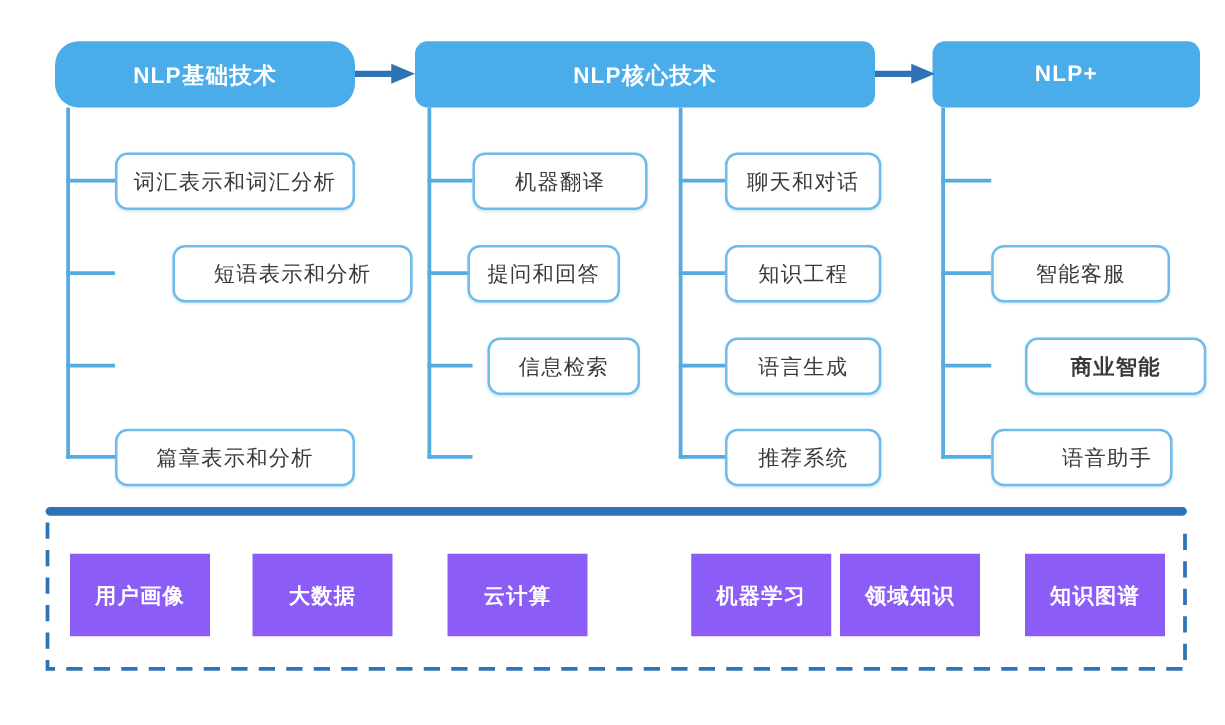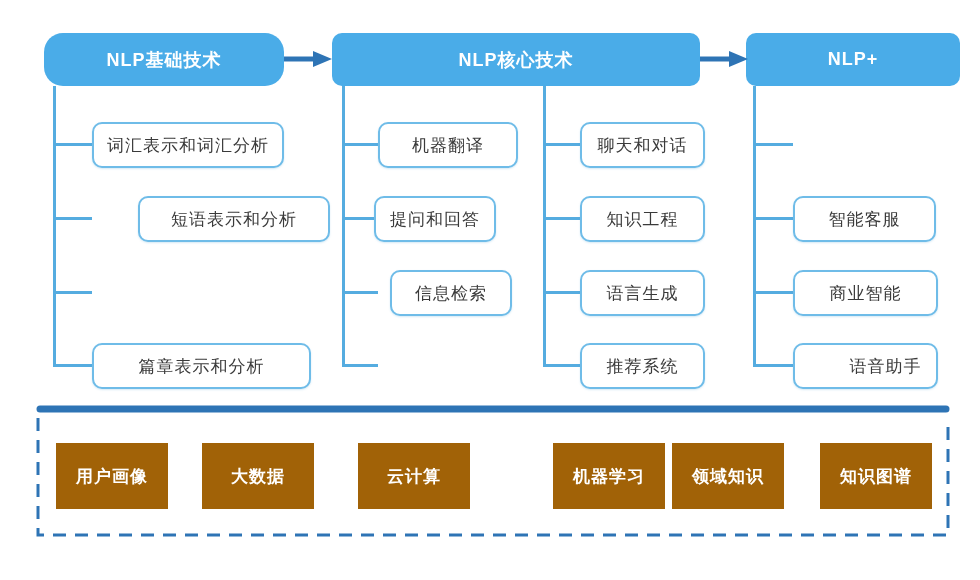--- a/index.html
+++ b/index.html
@@ -19,21 +19,21 @@
     color:#3A3A3A;font-size:17px;letter-spacing:1px;
     display:flex;align-items:center;justify-content:center;
     box-shadow:0 1px 2px rgba(90,170,220,0.25);
   }
   .vline{position:absolute;width:3px;background:#55ACE0;}
   .hline{position:absolute;height:3px;background:#55ACE0;}
   .arrow{position:absolute;width:48px;height:18px;}
   .panelborder{position:absolute;left:34px;top:402px;}
   .fbox{
     position:absolute;width:112px;height:66px;top:443px;
-    background:#a16207;
+    background:#8b5cf6;
     color:#ffffff;font-size:17px;font-weight:bold;letter-spacing:1px;
     display:flex;align-items:center;justify-content:center;
   }
 </style>
 </head>
 <body>
 
 <div class="canvas">
 
   <div class="hdr" style="left:44px;width:240px;border-radius:19px;">NLP基础技术</div>
@@ -68,33 +68,33 @@
   <div class="hline" style="left:543px;top:364px;width:37px;"></div>
 
   <div class="vline" style="left:753px;top:86px;height:281px;"></div>
   <div class="hline" style="left:753px;top:143px;width:40px;"></div>
   <div class="hline" style="left:753px;top:217px;width:40px;"></div>
   <div class="hline" style="left:753px;top:291px;width:40px;"></div>
   <div class="hline" style="left:753px;top:364px;width:40px;"></div>
 
   <div class="node" style="left:92px;top:122px;width:192px;">词汇表示和词汇分析</div>
   <div class="node" style="left:92px;top:196px;width:192px;margin-left:46px;">短语表示和分析</div>
-  <div class="node" style="left:92px;top:343px;width:219px;">篇章表示和分析</div>
+  <div class="node" style="left:92px;top:343px;width:192px;">篇章表示和分析</div>
 
   <div class="node" style="left:378px;top:122px;width:140px;">机器翻译</div>
   <div class="node" style="left:374px;top:196px;width:122px;">提问和回答</div>
   <div class="node" style="left:362px;top:270px;width:122px;margin-left:28px;">信息检索</div>
 
   <div class="node" style="left:580px;top:122px;width:125px;">聊天和对话</div>
   <div class="node" style="left:580px;top:196px;width:125px;">知识工程</div>
   <div class="node" style="left:580px;top:270px;width:125px;">语言生成</div>
   <div class="node" style="left:580px;top:343px;width:125px;">推荐系统</div>
 
   <div class="node" style="left:793px;top:196px;width:143px;">智能客服</div>
-  <div class="node" style="left:793px;top:270px;width:145px;">商业智能</div>
+  <div class="node" style="left:820px;top:270px;width:145px;font-weight:bold;">商业智能</div>
   <div class="node" style="left:793px;top:343px;width:145px;padding-left:40px;">语音助手</div>
 
   <svg class="panelborder" width="918" height="138" viewBox="0 0 918 138">
     <path d="M6 7 H912" stroke="#2E74B5" stroke-width="7" stroke-linecap="round" fill="none"></path>
     <path d="M4 16 V133 H914 V16" stroke="#2E74B5" stroke-width="3" stroke-dasharray="13 9" fill="none"></path>
   </svg>
 
   <div class="fbox" style="left:56px;">用户画像</div>
   <div class="fbox" style="left:202px;">大数据</div>
   <div class="fbox" style="left:358px;">云计算</div>

